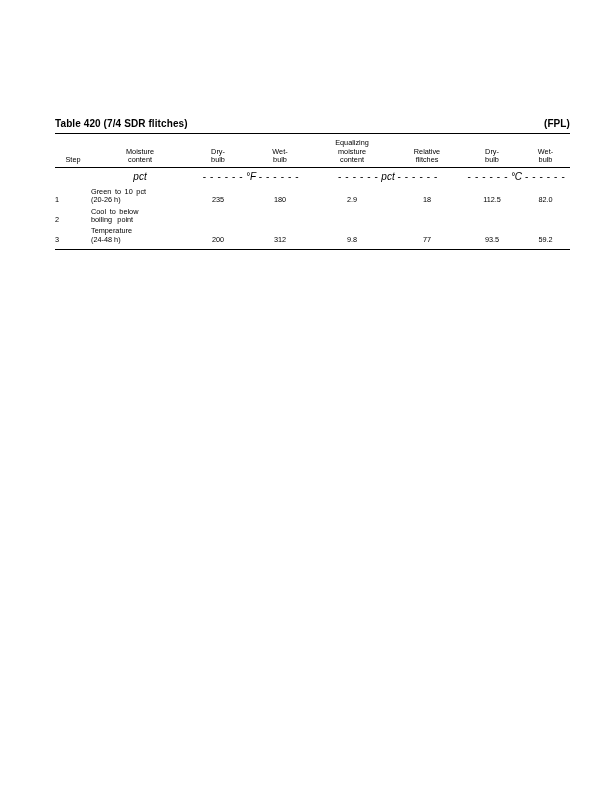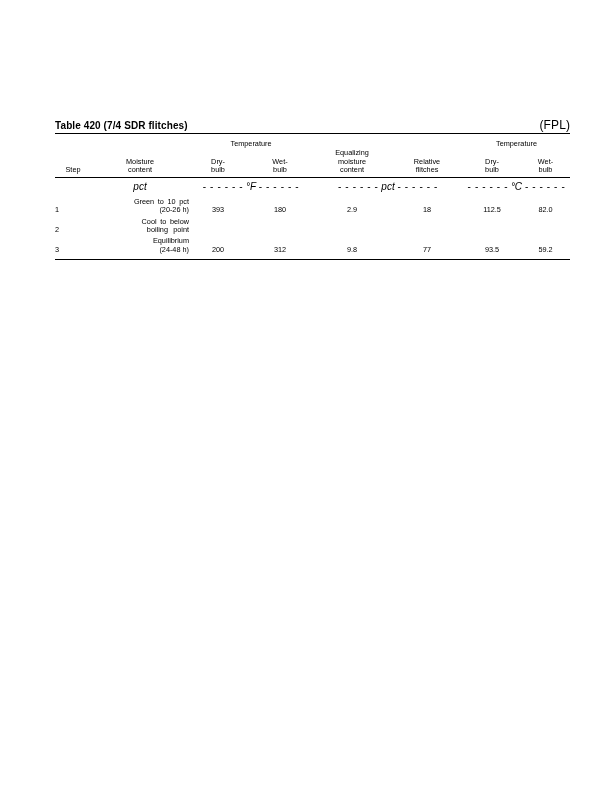--- a/index.html
+++ b/index.html
@@ -31,22 +31,22 @@
     display: flex;
     align-items: baseline;
     justify-content: space-between;
   }
   .table-caption {
     font-size: 10px;
     font-weight: bold;
     letter-spacing: 0.1px;
   }
   .source-tag {
-    font-size: 12px;
-    font-weight: normal;
+    font-size: 10px;
+    font-weight: bold;
     letter-spacing: 0.1px;
   }
 
   
   .table-wrap {
     position: absolute;
     left: 55px;
     top: 133px;
     width: 515px;
   }
@@ -126,21 +126,21 @@
   .body-row td {
     padding-top: 3px !important;
     font-size: 7.3px;
     line-height: 8.4px;
   }
   .cell-step {
     text-align: left;
     vertical-align: top;
   }
   .cell-desc {
-    text-align: right;
+    text-align: left;
     vertical-align: top;
     line-height: 8.6px;
   }
   .cell-desc .l2 {
     display: block;
   }
   .cell-num {
     text-align: center;
     vertical-align: top;
   }
@@ -185,28 +185,20 @@
       </colgroup>
 
       <tbody>
           <tr class="rule-thick">
         <td colspan="8"></td>
       </tr>
       <tr class="rule-gap">
         <td colspan="8"></td>
       </tr>
 
-      <tr>
-        <td class="hdr-spacer"></td>
-        <td class="hdr-spacer"></td>
-        <td class="hdr-span" colspan="2">Temperature</td>
-        <td class="hdr-spacer"></td>
-        <td class="hdr-spacer"></td>
-        <td class="hdr-span" colspan="2">Temperature</td>
-      </tr>
 
       <tr>
         <th class="hdr-cell left">
           <span>Step</span>
         </th>
         <th class="hdr-cell">
           <span>Moisture</span><br>
           <span>content</span>
         </th>
         <th class="hdr-cell">
@@ -261,21 +253,21 @@
           <span class="dash">- - - - - -</span>
         </td>
       </tr>
 
       <tr class="body-row">
         <td class="cell-step">1</td>
         <td class="cell-desc">
           <span class="spaced">Green to 10 pct</span>
           <span class="l2">(20-26 h)</span>
         </td>
-        <td class="cell-num">393</td>
+        <td class="cell-num">235</td>
         <td class="cell-num">180</td>
         <td class="cell-num">2.9</td>
         <td class="cell-num">18</td>
         <td class="cell-num">112.5</td>
         <td class="cell-num">82.0</td>
       </tr>
 
       <tr class="body-row">
         <td class="cell-step">2</td>
         <td class="cell-desc">
@@ -286,21 +278,21 @@
         <td class="cell-num"></td>
         <td class="cell-num"></td>
         <td class="cell-num"></td>
         <td class="cell-num"></td>
         <td class="cell-num"></td>
       </tr>
 
       <tr class="body-row">
         <td class="cell-step">3</td>
         <td class="cell-desc">
-          <span>Equilibrium</span>
+          <span>Temperature</span>
           <span class="l2">(24-48 h)</span>
         </td>
         <td class="cell-num">200</td>
         <td class="cell-num">312</td>
         <td class="cell-num">9.8</td>
         <td class="cell-num">77</td>
         <td class="cell-num">93.5</td>
         <td class="cell-num">59.2</td>
       </tr>
 

